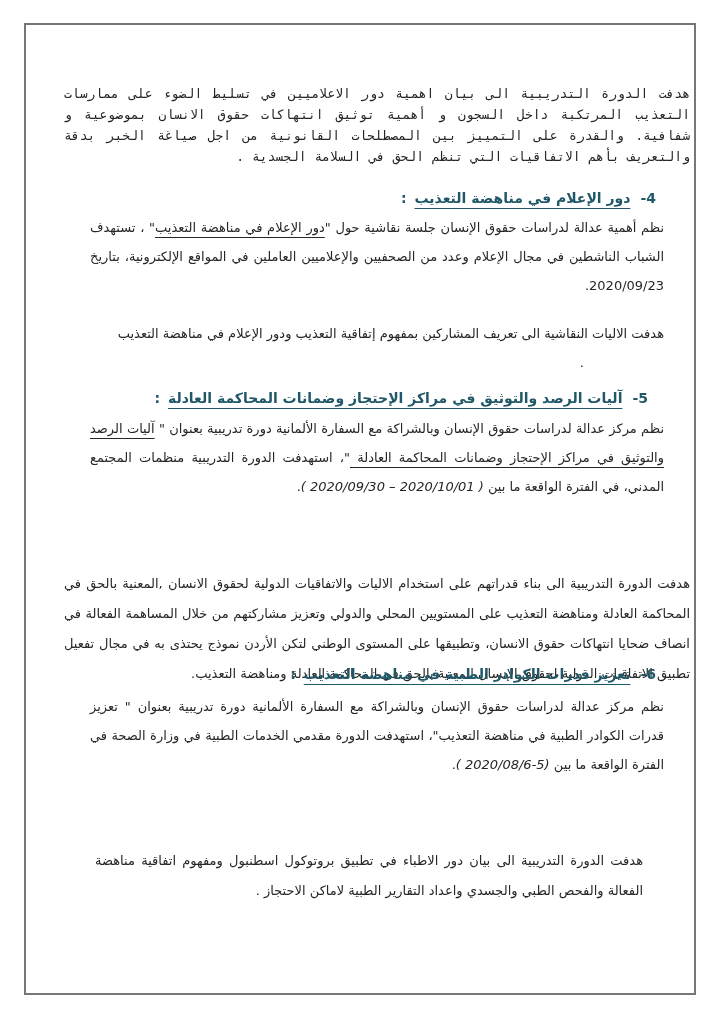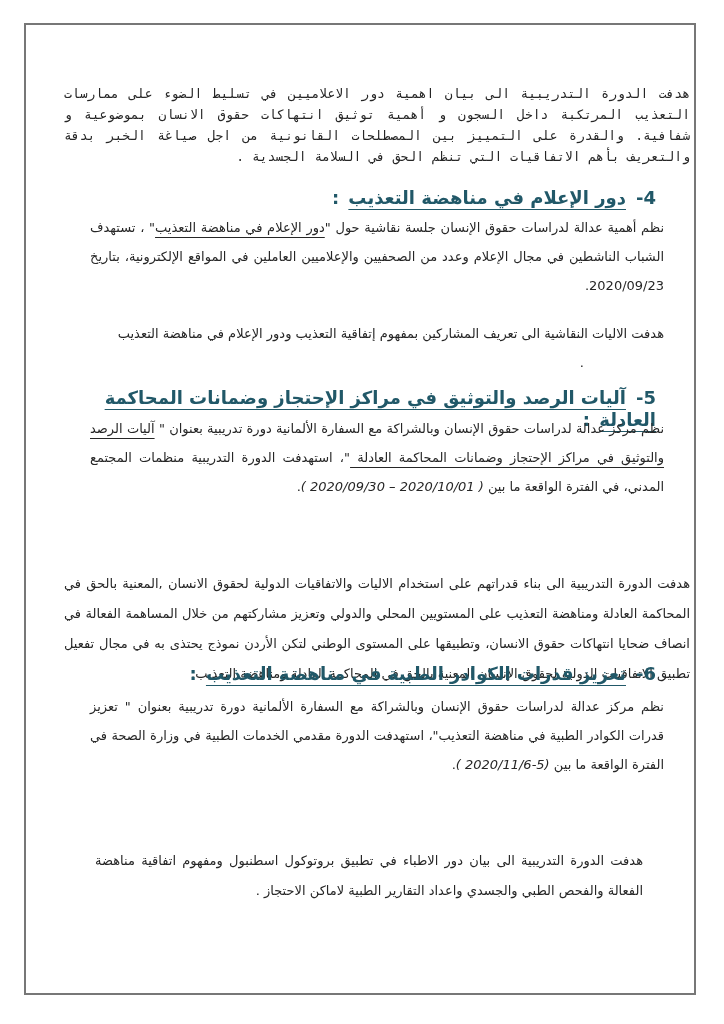--- a/index.html
+++ b/index.html
@@ -11,21 +11,21 @@
     position:absolute;left:24px;top:23px;width:672px;height:972px;
     border:2px solid #777777;box-sizing:border-box;background:#ffffff;
   }
   .blk{
     position:absolute;direction:rtl;text-align:justify;
     color:#262626;font-size:13px;line-height:29px;margin:0;
   }
   .intro{line-height:21px;font-family:Liberation Mono, monospace;}
   .goal-wide{line-height:30px;margin-top:48px;}
   .heading{
-    color:#215868;font-weight:bold;font-size:18px;line-height:22px;
+    color:#215868;font-weight:bold;font-size:14px;line-height:22px;
     text-align:right;box-sizing:border-box;
   }
   .h-num{margin-left:10px;}
   .h-title{text-decoration:underline;text-underline-offset:5px;text-decoration-thickness:1px;}
   .h-colon{margin-right:3px;}
   .u{text-decoration:underline;text-underline-offset:5px;text-decoration-thickness:1px;}
   .date{direction:ltr;unicode-bidi:isolate;font-style:italic;}
   .period-line{text-align:right;padding-left:0;padding-right:80px;line-height:29px;}
 </style>
 </head>
@@ -37,23 +37,23 @@
 
 <h2 class="blk heading" style="top:187px;left:64px;width:626px;padding-left:0;padding-right:34px;"><span class="h-num">4-</span><span class="h-title">دور الإعلام في مناهضة التعذيب</span> <span class="h-colon">:</span></h2>
 
 <p class="blk" style="top:213px;left:90px;width:574px;"><span>نظم أهمية عدالة لدراسات حقوق الإنسان جلسة نقاشية حول "</span><span class="u">دور الإعلام في مناهضة التعذيب</span><span>" ، تستهدف الشباب الناشطين في مجال الإعلام وعدد من الصحفيين والإعلاميين العاملين في المواقع الإلكترونية، بتاريخ 2020/09/23.</span></p>
 
 <div class="blk" style="top:319px;left:90px;width:574px;">
   <div>هدفت الاليات النقاشية الى تعريف المشاركين بمفهوم إتفاقية التعذيب ودور الإعلام في مناهضة التعذيب</div>
   <div class="period-line">.</div>
 </div>
 
-<h2 class="blk heading" style="top:387px;left:64px;width:626px;padding-left:0;padding-right:34px;"><span class="h-num">5-</span><span class="h-title">آليات الرصد والتوثيق في مراكز الإحتجاز وضمانات المحاكمة العادلة</span> <span class="h-colon">:</span></h2>
+<h2 class="blk heading" style="top:387px;left:56px;width:626px;padding-left:0;padding-right:34px;"><span class="h-num">5-</span><span class="h-title">آليات الرصد والتوثيق في مراكز الإحتجاز وضمانات المحاكمة العادلة</span> <span class="h-colon">:</span></h2>
 
 <p class="blk" style="top:414px;left:90px;width:574px;"><span>نظم مركز عدالة لدراسات حقوق الإنسان وبالشراكة مع السفارة الألمانية دورة تدريبية بعنوان " </span><span class="u">آليات الرصد والتوثيق في مراكز الإحتجاز وضمانات المحاكمة العادلة </span><span>"، استهدفت الدورة التدريبية منظمات المجتمع المدني، في الفترة الواقعة ما بين </span><span class="date">( 2020/09/30 – 2020/10/01 )</span><span>.</span></p>
 
 <p class="blk goal-wide" style="top:521px;left:64px;width:626px;">هدفت الدورة التدريبية الى بناء قدراتهم على استخدام الاليات والاتفاقيات الدولية لحقوق الانسان ,المعنية بالحق في المحاكمة العادلة ومناهضة التعذيب على المستويين المحلي والدولي وتعزيز مشاركتهم من خلال المساهمة الفعالة في انصاف ضحايا انتهاكات حقوق الانسان،  وتطبيقها على المستوى الوطني لتكن الأردن نموذج يحتذى به في مجال تفعيل تطبيق الاتفاقيات الدولية لحقوق الإنسان المعنية بالحق في المحاكمة العادلة ومناهضة التعذيب.</p>
 
 <h2 class="blk heading" style="top:663px;left:64px;width:626px;padding-left:0;padding-right:34px;"><span class="h-num">6-</span><span class="h-title">تعزيز قدرات الكوادر الطبية في مناهضة التعذيب</span> <span class="h-colon">:</span></h2>
 
-<p class="blk" style="top:692px;left:90px;width:574px;"><span>نظم مركز عدالة لدراسات حقوق الإنسان وبالشراكة مع السفارة الألمانية دورة تدريبية بعنوان " تعزيز قدرات الكوادر الطبية في مناهضة التعذيب"، استهدفت الدورة مقدمي الخدمات الطبية في وزارة الصحة في الفترة الواقعة ما بين </span><span class="date">( 2020/11/6-5)</span><span>.</span></p>
+<p class="blk" style="top:692px;left:90px;width:574px;"><span>نظم مركز عدالة لدراسات حقوق الإنسان وبالشراكة مع السفارة الألمانية دورة تدريبية بعنوان " تعزيز قدرات الكوادر الطبية في مناهضة التعذيب"، استهدفت الدورة مقدمي الخدمات الطبية في وزارة الصحة في الفترة الواقعة ما بين </span><span class="date">( 2020/08/6-5)</span><span>.</span></p>
 
 <p class="blk goal-wide" style="top:798px;left:95px;width:548px;">هدفت الدورة التدريبية الى بيان دور الاطباء في تطبيق بروتوكول اسطنبول ومفهوم اتفاقية مناهضة الفعالة والفحص الطبي والجسدي واعداد التقارير  الطبية لاماكن الاحتجاز .</p>
 
 </body></html>

